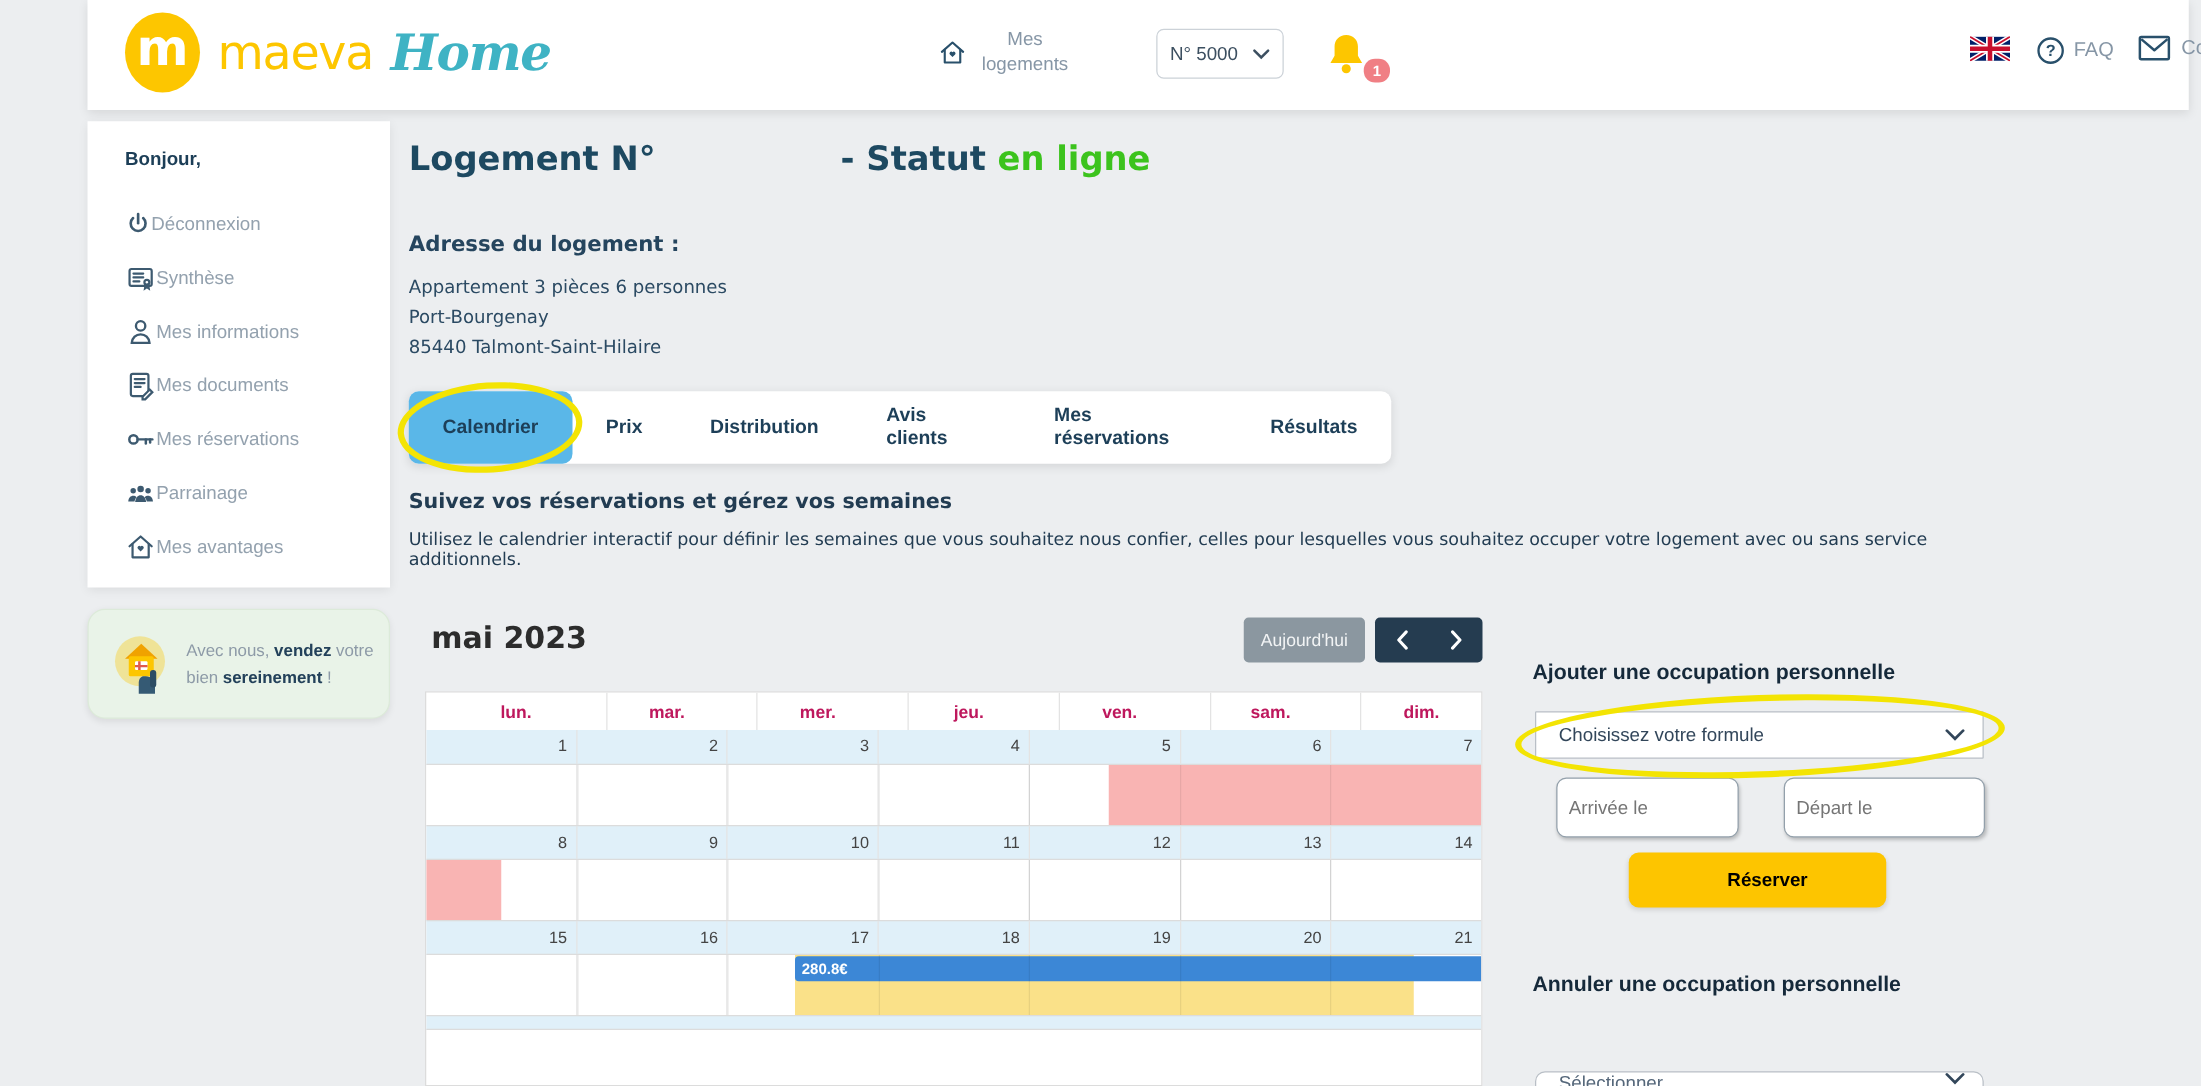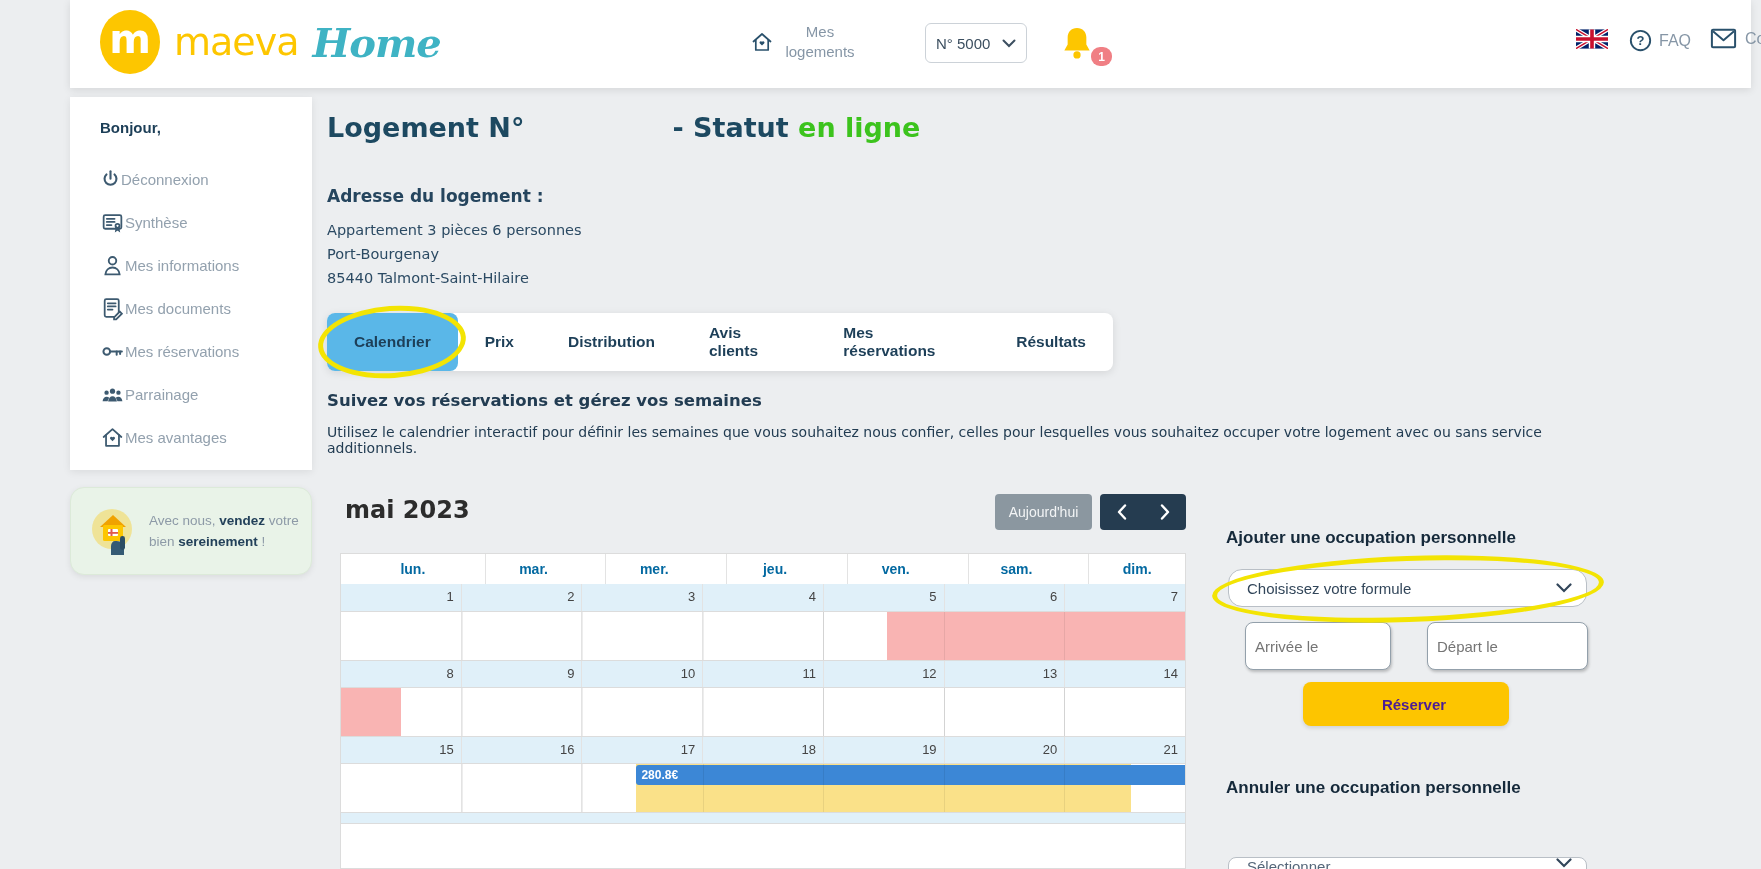--- a/index.html
+++ b/index.html
@@ -85,44 +85,44 @@
   .cal-grid { position:absolute; left:340px; top:553px; width:846px; height:316px;
     border:1px solid #dcdcdc; background:#fff; overflow:hidden; }
   .cal-row { display:flex; width:100%; }
   .cal-row.hdr { height:30px; }
   .cal-row.strip { height:28px; background:#e0f0f9; border-top:1px solid #dcdcdc; border-bottom:1px solid #dcdcdc; }
   .cal-row.stripfirst { border-top:none; }
   .cal-row.body { height:48px; position:relative; }
   .cal-cell { flex:1; border-left:1px solid #e3e3e3; }
   .cal-cell:first-child { border-left:none; }
   .hdr .cal-cell { display:flex; align-items:center; justify-content:center;
-    font:700 14px "Liberation Sans", sans-serif; color:#0369a1;margin-left:24px; }
+    font:700 14px "Liberation Sans", sans-serif; color:#be185d;margin-left:24px; }
   .strip .cal-cell { text-align:right; padding:5px 7px 0 0; font-size:13px; color:#444; }
   .body .cal-cell { background:#fff; cursor:pointer; }
   .cal-event { position:absolute; top:0; height:100%; z-index:2; cursor:pointer; }
   .cal-bar { position:absolute; top:1px; height:20px; z-index:3; border-radius:3px 0 0 3px;
     color:#fff; font:700 12px "Liberation Sans", sans-serif; line-height:20px; padding-left:5px;
     cursor:pointer; white-space:nowrap; }
   .col-line { position:absolute; top:0; bottom:0; width:1px; background:rgba(0,0,0,.07); z-index:4; pointer-events:none; }
 
   
   .panel-title-add { position:absolute; left:1226px; top:528px; color:#15293a;
     font:700 17px "Liberation Sans", sans-serif; }
   .formula-select { position:absolute; left:1228px; top:569px; width:359px; height:38px;
-    border:1px solid #b9bfc6; border-radius:14px; background:#fff; display:flex; align-items:center;
+    border:1px solid #b9bfc6; border-radius:1px; background:#fff; display:flex; align-items:center;
     justify-content:space-between; padding:0 14px 0 18px; color:#32465a; font-size:15px; cursor:pointer; }
   .formula-ellipse { position:absolute; left:1212px; top:556px; width:392px; height:66px;
     border:5px solid #f3e403; border-radius:50%; transform:rotate(-2deg); pointer-events:none; z-index:5; }
   .date-input { position:absolute; top:622px; height:48px; border:1px solid #93a0ab; border-radius:8px;
     background:#fff; box-shadow:1px 2px 3px rgba(0,0,0,.22); color:#55677a; font-size:15px;
     padding-left:9px; font-family:"Liberation Sans", sans-serif; }
   .date-input.arrivee { left:1245px; width:146px; }
   .date-input.depart { left:1427px; width:161px; }
   .reserve-btn { position:absolute; left:1303px; top:682px; width:206px; height:44px; background:#fdc500;
-    border:none; border-radius:8px; color:#4c1d95; font:700 15px "Liberation Sans", sans-serif;
+    border:none; border-radius:8px; color:#000000; font:700 15px "Liberation Sans", sans-serif;
     cursor:pointer; box-shadow:0 2px 4px rgba(0,0,0,.12);padding-left:16px; }
   .panel-title-cancel { position:absolute; left:1226px; top:778px; color:#15293a;
     font:700 17px "Liberation Sans", sans-serif; }
   .cancel-select { position:absolute; left:1228px; top:857px; width:359px; height:40px;
     border:1px solid #b9bfc6; border-radius:8px; background:#fff; display:flex; 
     justify-content:space-between; padding:0 14px 0 18px; color:#55677a; font-size:15px; cursor:pointer; }
 
   svg { display:block; }
 </style>
 </head>

